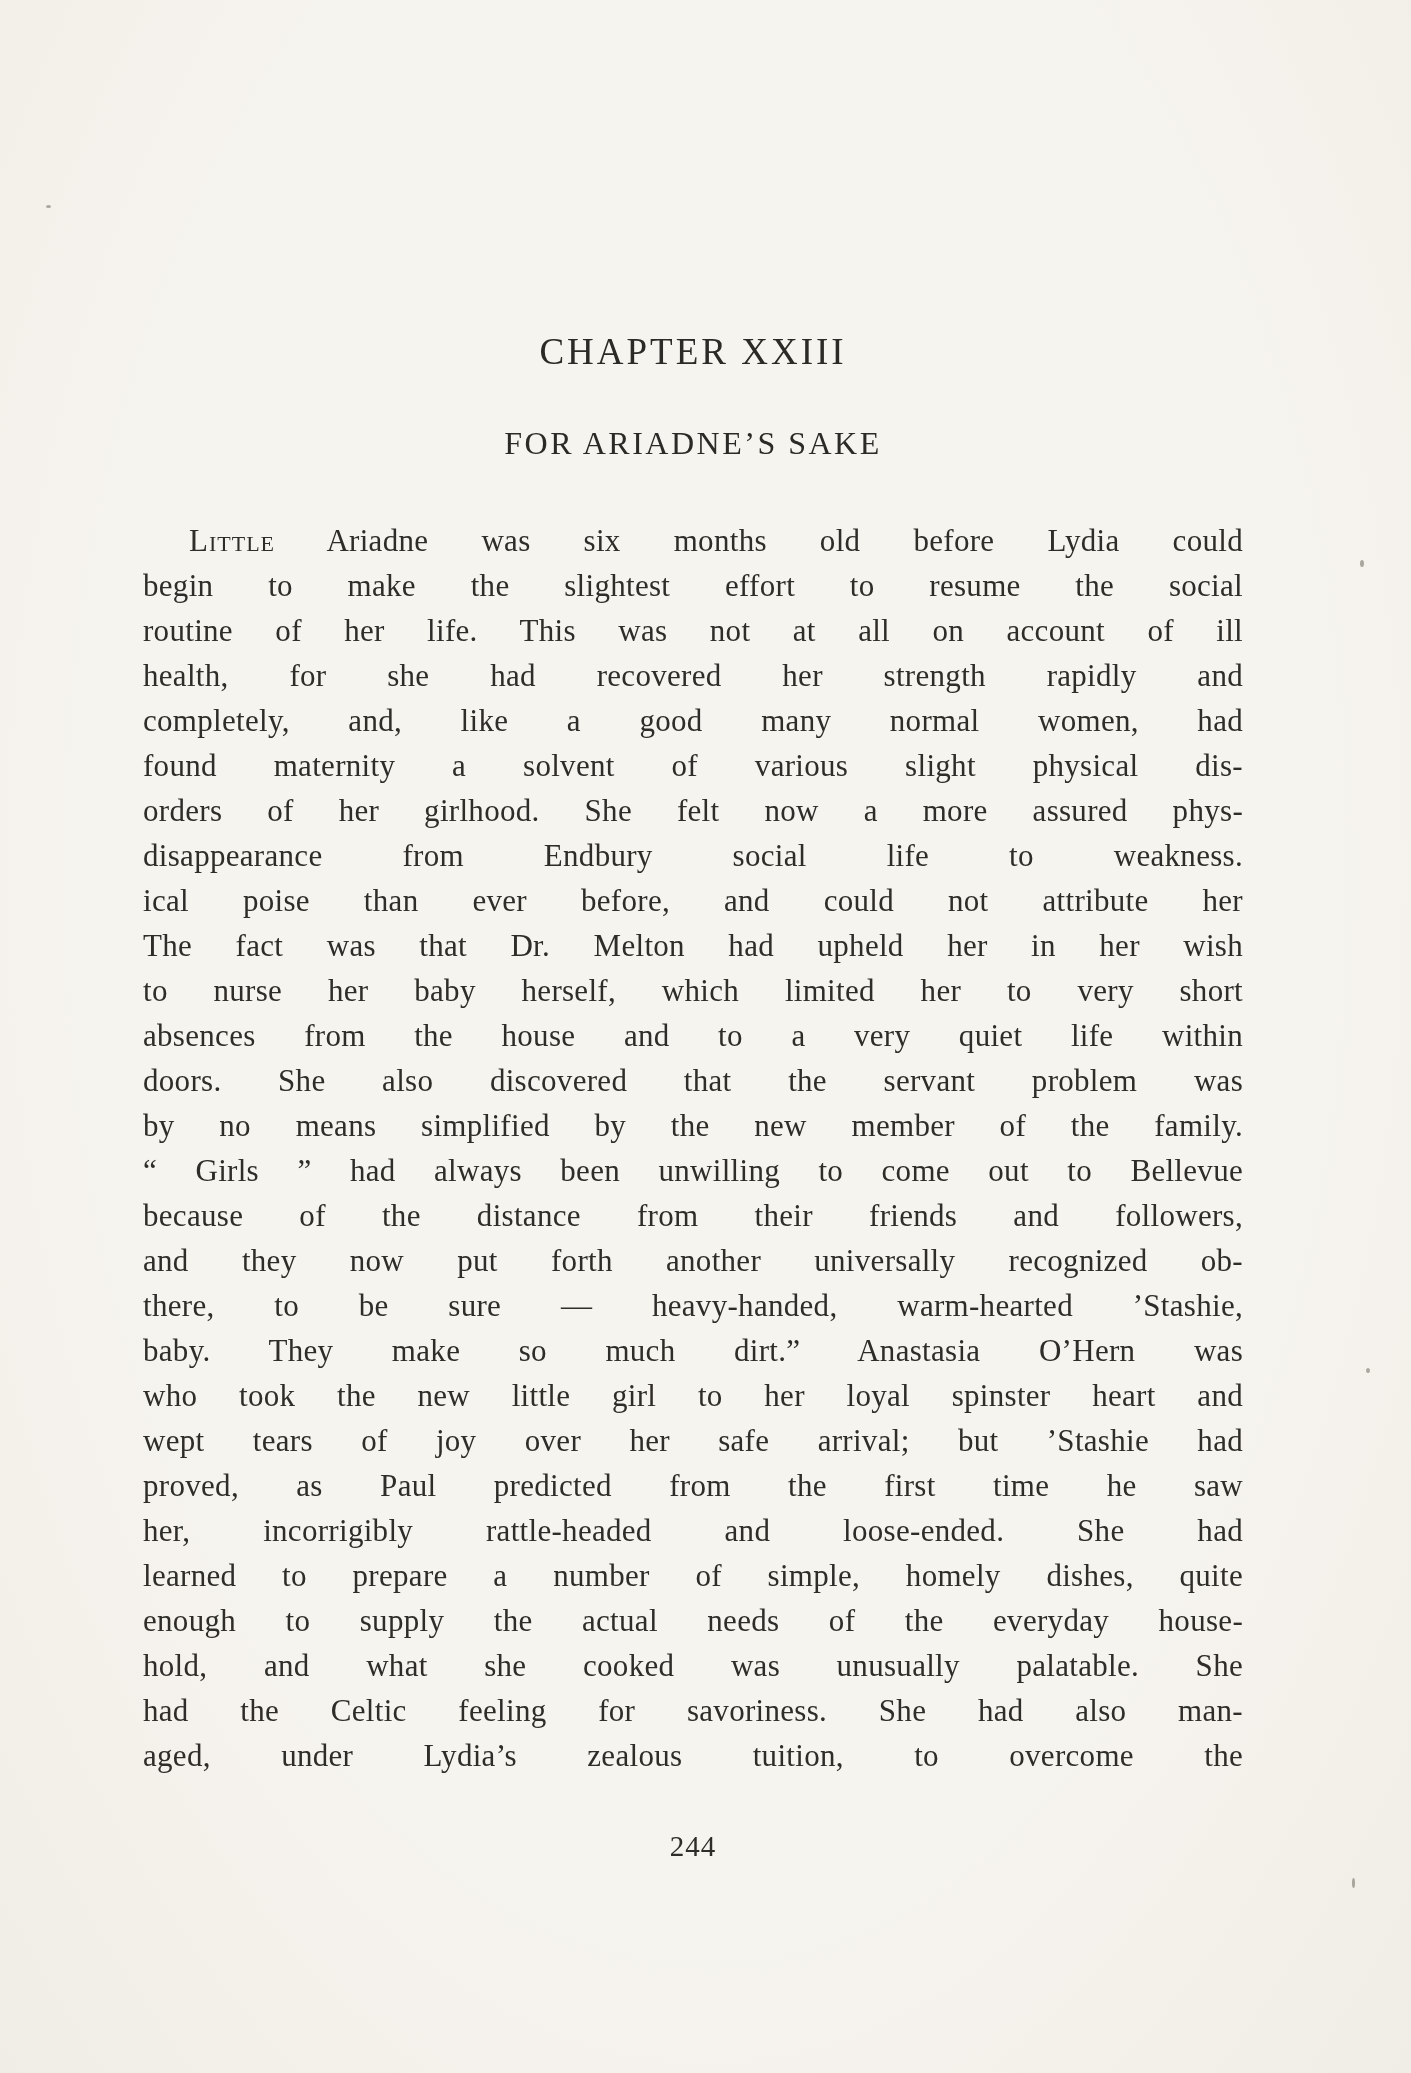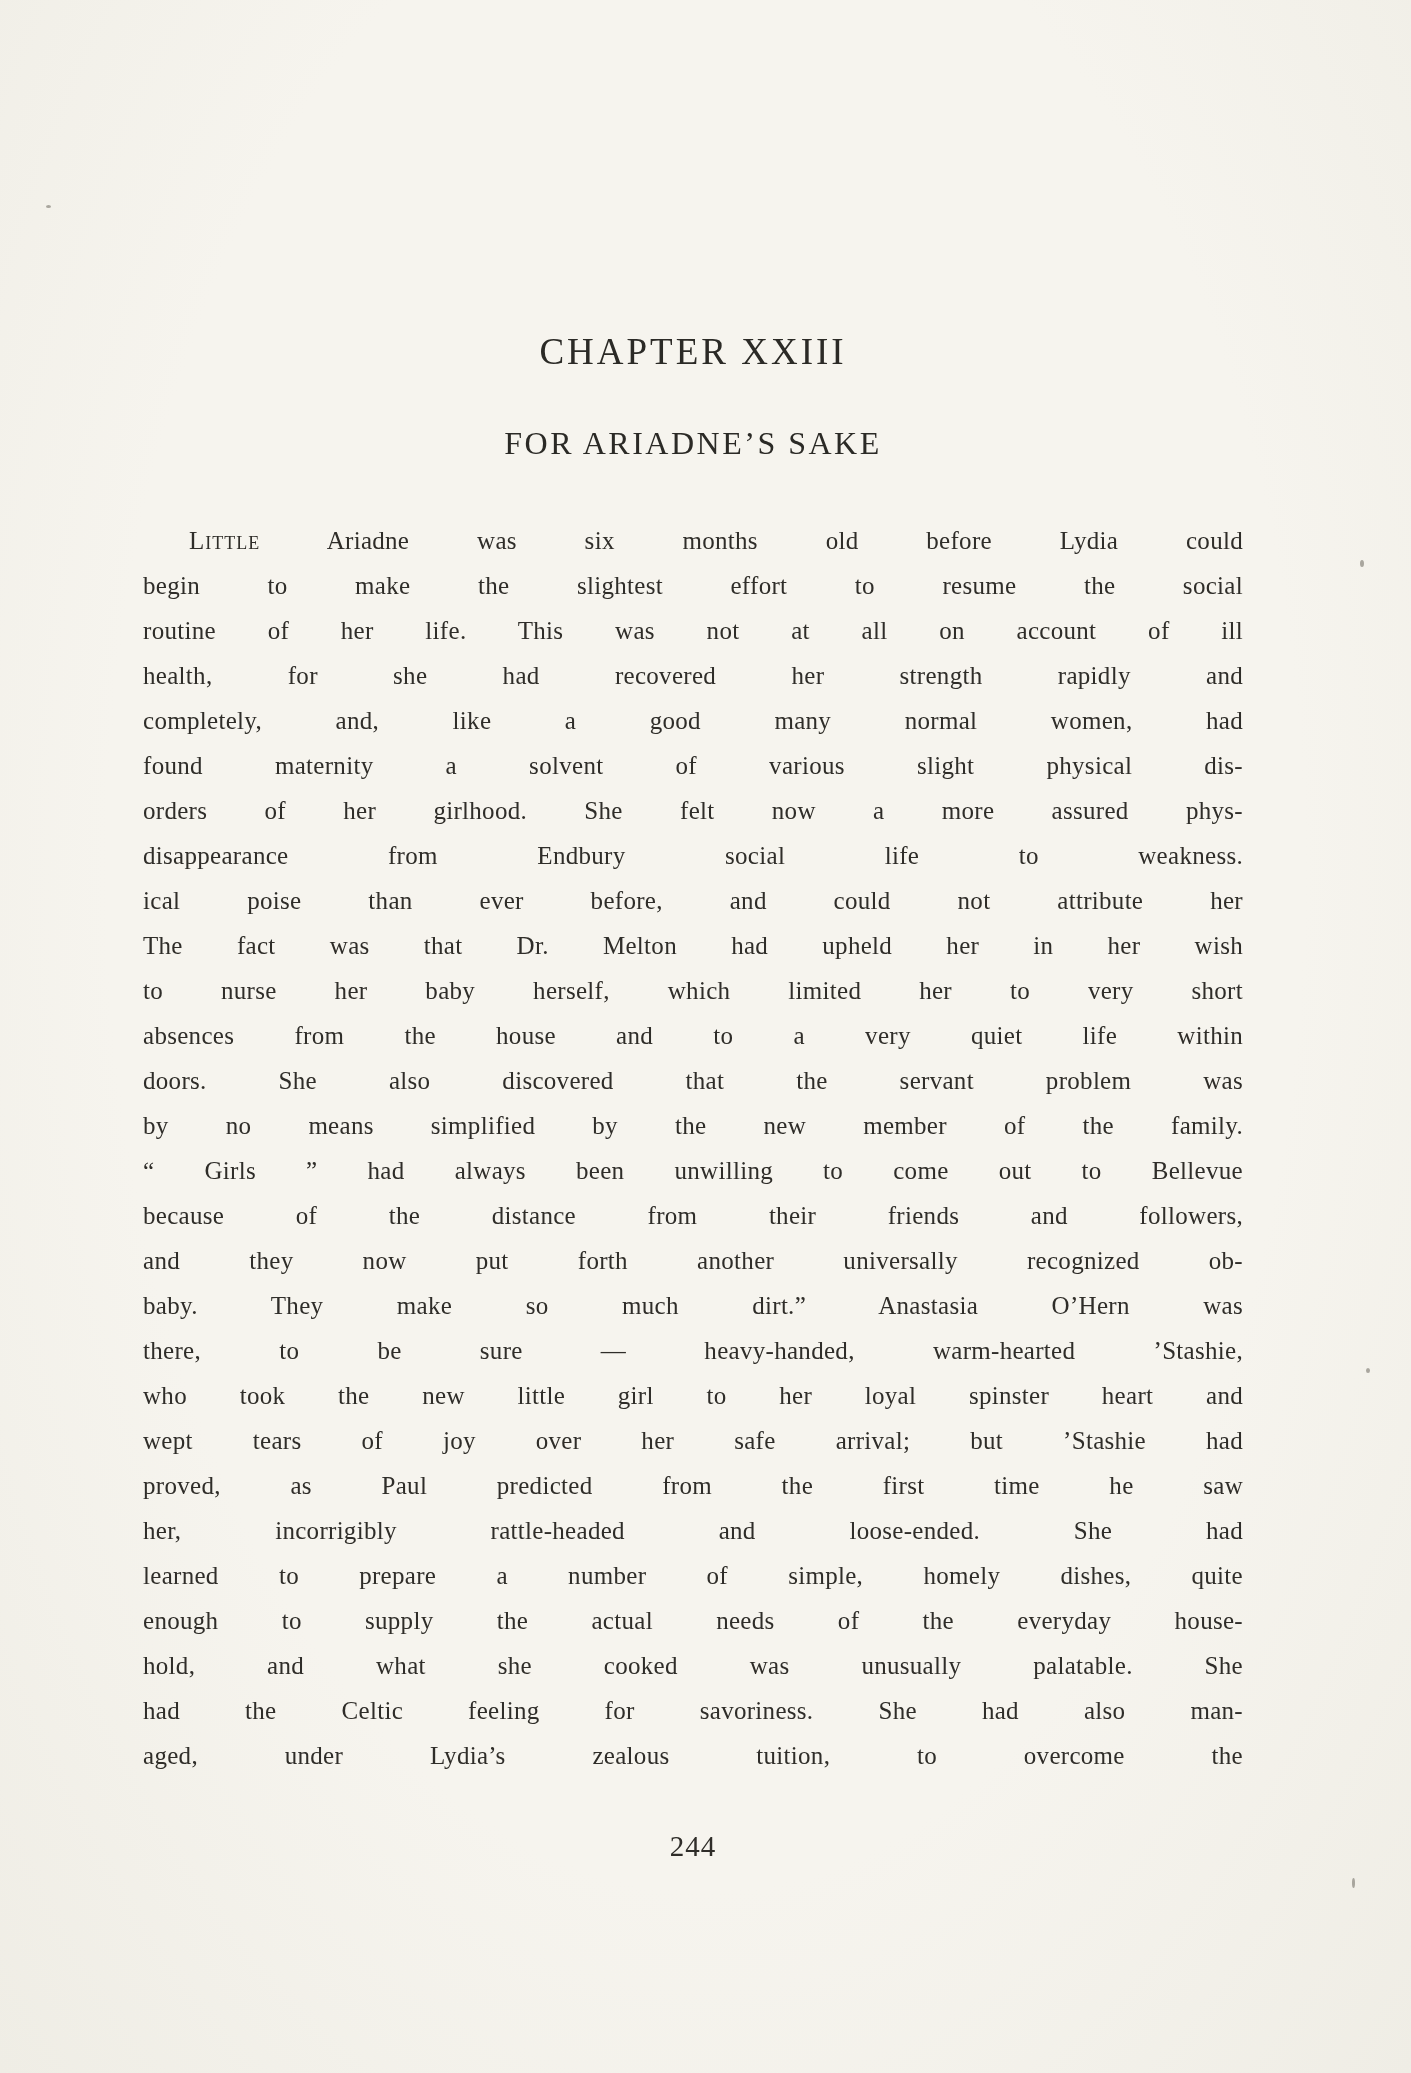--- a/index.html
+++ b/index.html
@@ -33,21 +33,21 @@
   }
   .chapter-subtitle {
     margin: 0 0 56px 0;
     text-align: center;
     font-size: 32px;
     font-weight: normal;
     letter-spacing: 2.5px;
     color: #2b2a26;
   }
   .body-text {
-    font-size: 25px;
+    font-size: 31px;
     line-height: 45px;
     letter-spacing: 0.3px;
     color: #2f2d29;
   }
   .body-text .line {
     text-align: justify;
     text-align-last: justify;
     white-space: normal;
   }
   .body-text .line.indent {
@@ -99,22 +99,22 @@
         <div class="line">disappearance from Endbury social life to weakness.</div>
         <div class="line">ical poise than ever before, and could not attribute her</div>
         <div class="line">The fact was that Dr. Melton had upheld her in her wish</div>
         <div class="line">to nurse her baby herself, which limited her to very short</div>
         <div class="line">absences from the house and to a very quiet life within</div>
         <div class="line">doors. She also discovered that the servant problem was</div>
         <div class="line">by no means simplified by the new member of the family.</div>
         <div class="line">“ Girls ” had always been unwilling to come out to Bellevue</div>
         <div class="line">because of the distance from their friends and followers,</div>
         <div class="line">and they now put forth another universally recognized ob-</div>
+        <div class="line">there, to be sure — heavy-handed, warm-hearted ’Stashie,</div>
         <div class="line">baby. They make so much dirt.” Anastasia O’Hern was</div>
-        <div class="line">there, to be sure — heavy-handed, warm-hearted ’Stashie,</div>
         <div class="line">who took the new little girl to her loyal spinster heart and</div>
         <div class="line">wept tears of joy over her safe arrival; but ’Stashie had</div>
         <div class="line">proved, as Paul predicted from the first time he saw</div>
         <div class="line">her, incorrigibly rattle-headed and loose-ended. She had</div>
         <div class="line">learned to prepare a number of simple, homely dishes, quite</div>
         <div class="line">enough to supply the actual needs of the everyday house-</div>
         <div class="line">hold, and what she cooked was unusually palatable. She</div>
         <div class="line">had the Celtic feeling for savoriness. She had also man-</div>
         <div class="line">aged, under Lydia’s zealous tuition, to overcome the</div>
       </div>

